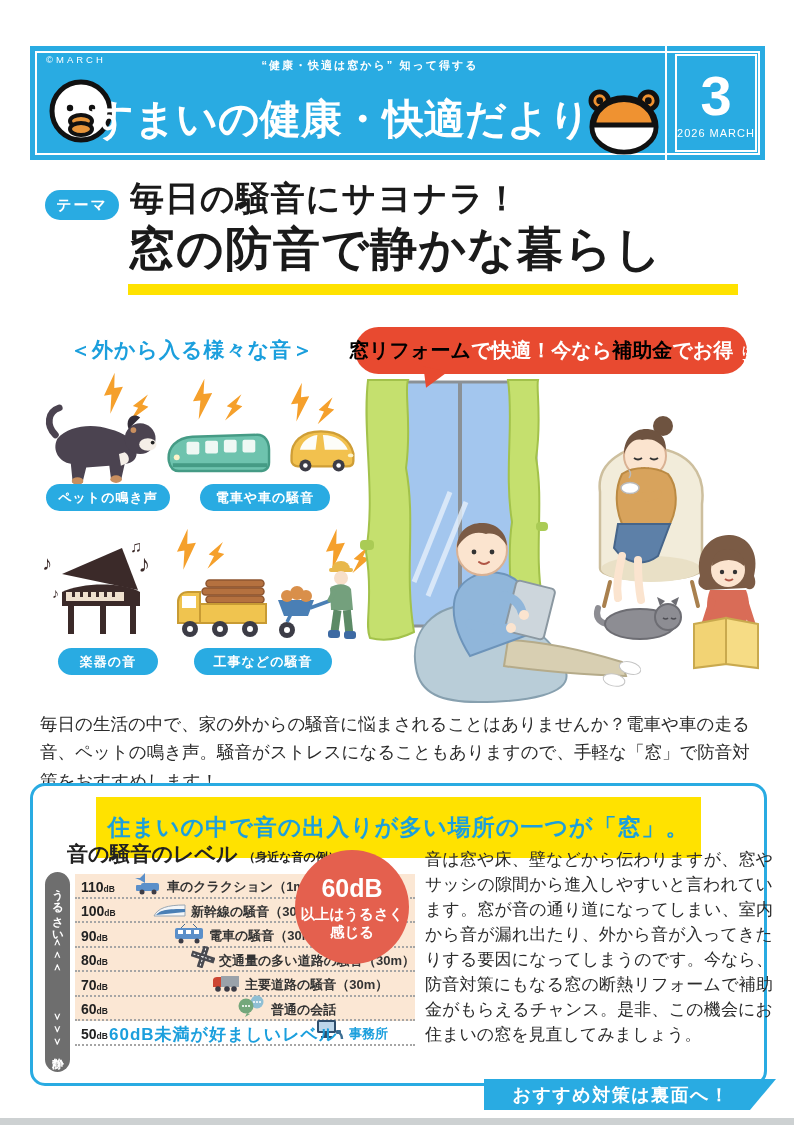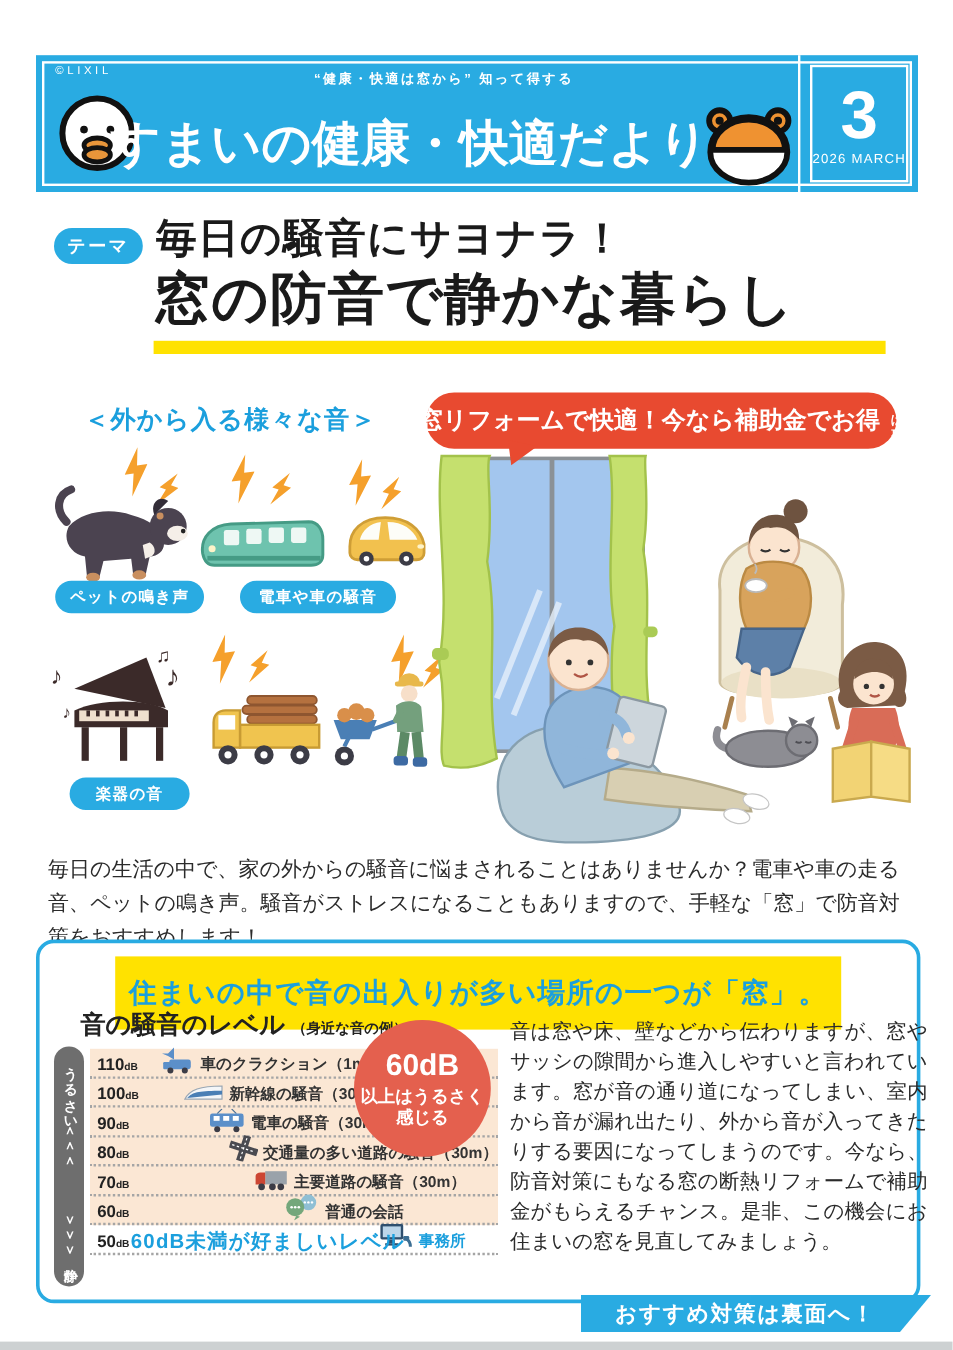--- a/index.html
+++ b/index.html
@@ -27,21 +27,21 @@
 
   
   .sounds-heading{position:absolute;left:62px;top:336px;width:260px;text-align:center;font-size:21px;font-weight:800;color:#1b9fdd;letter-spacing:1px;}
   .abs{position:absolute;}
   .pill{position:absolute;background:#29abe2;color:#fff;font-size:13px;font-weight:bold;border-radius:14px;display:flex;align-items:center;justify-content:center;letter-spacing:1px;}
 
   
   .bubble{position:absolute;left:355px;top:327px;width:392px;height:47px;background:#e84a30;border-radius:24px;display:flex;align-items:center;justify-content:center;z-index:4;}
   .bubble::after{content:"";position:absolute;left:66px;bottom:-15px;width:0;height:0;border-left:7px solid transparent;border-right:18px solid transparent;border-top:20px solid #e84a30;transform:rotate(12deg);}
   .bubble-main{font-size:20px;font-weight:800;color:#fff;white-space:nowrap;}
-  .bubble-main .accent{color:#ffffff;margin-top:19px;}
+  .bubble-main .accent{color:#000000;margin-top:19px;}
   .bubble-note{margin-left:9px;color:#fff;font-size:10.5px;font-weight:bold;line-height:1.25;text-align:center;}
 
   .scene{position:absolute;left:358px;top:372px;width:420px;height:332px;z-index:1;}
 
   
   .intro{position:absolute;left:40px;top:710px;width:722px;font-size:17.5px;line-height:1.62;color:#2b2b2b;}
 
   
   .infobox{position:absolute;left:30px;top:783px;width:731px;height:297px;border:3px solid #29abe2;border-radius:15px;background:#fff;}
   .infobox-heading{position:absolute;left:0;right:0;top:11px;text-align:center;}
@@ -66,21 +66,21 @@
   .footer-banner{position:absolute;right:-12px;top:293px;width:292px;height:31px;background:#29abe2;clip-path:polygon(0 0,100% 0,calc(100% - 26px) 100%,0 100%);display:flex;align-items:center;justify-content:center;padding-right:18px;box-sizing:border-box;z-index:3;}
   .footer-banner span{color:#fff;font-size:18px;font-weight:800;letter-spacing:1.5px;}
   .page-bottom{position:absolute;left:0;right:0;bottom:0;height:7px;background:#cdd1d2;}
 </style>
 </head>
 <body>
 
 <div class="page">
 
   <div class="band">
-    <div class="copyright">©LIXIL</div>
+    <div class="copyright">©MARCH</div>
     <div class="penguin">
       <svg width="66" height="70" viewBox="0 0 66 70">
         <circle cx="33" cy="35" r="29" fill="#fff" stroke="#111" stroke-width="5"></circle>
         <circle cx="22" cy="32" r="3.2" fill="#111"></circle>
           <circle cx="44" cy="32" r="3.2" fill="#111"></circle>
         <g stroke="#111" stroke-width="4" fill="#e8953a">
           <ellipse cx="33" cy="45" rx="11" ry="6"></ellipse>
             <ellipse cx="33" cy="53" rx="11" ry="6"></ellipse>
         </g>
       </svg>
@@ -244,20 +244,21 @@
       <rect x="60" y="52" width="8" height="22" fill="#5c8a66" transform="rotate(8 64 63)"></rect>
       <rect x="72" y="52" width="8" height="22" fill="#5c8a66" transform="rotate(-6 76 63)"></rect>
       <rect x="56" y="72" width="12" height="8" rx="3" fill="#3d6aa3"></rect>
         <rect x="72" y="73" width="12" height="8" rx="3" fill="#3d6aa3"></rect>
     </svg>
   </div>
 
   <div class="pill" style="left:46px;top:484px;width:124px;height:27px;">ペットの鳴き声</div>
   <div class="pill" style="left:200px;top:484px;width:130px;height:27px;">電車や車の騒音</div>
   <div class="pill" style="left:58px;top:648px;width:100px;height:27px;">楽器の音</div>
+  <div class="pill" style="left:194px;top:648px;width:138px;height:27px;">工事などの騒音</div>
 
   <div class="bubble">
     <div class="bubble-main"><span class="accent">窓リフォーム</span><span>で快適！今なら</span><span class="accent">補助金</span><span>でお得</span></div>
     <div class="bubble-note">
         <div>詳しくは</div>
         <div>裏面へ</div>
       </div>
   </div>
 
   <div class="scene">

